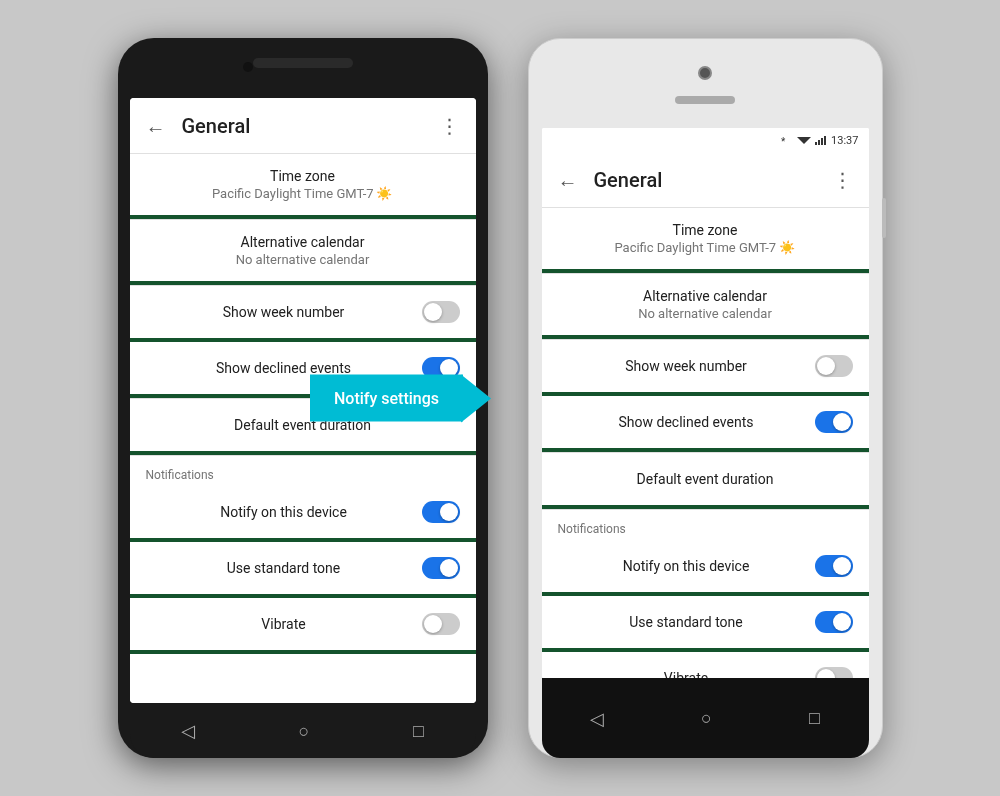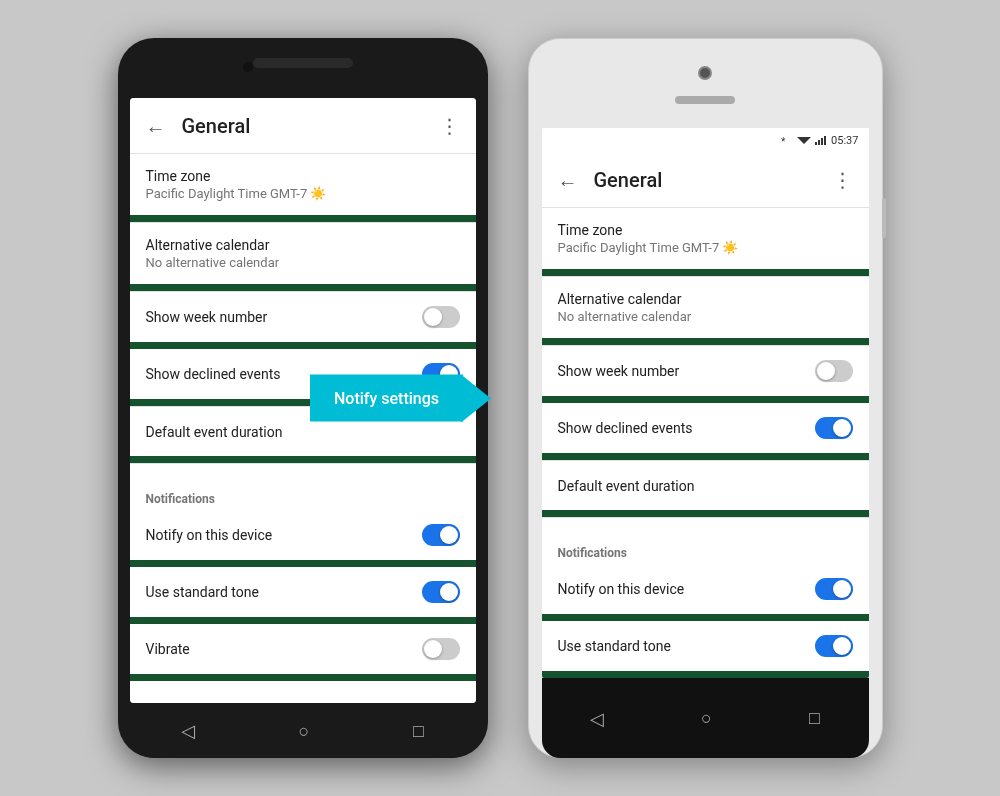--- a/index.html
+++ b/index.html
@@ -205,42 +205,43 @@
       font-size: 20px;
       color: #555;
       cursor: pointer;
     }
 
     .settings-list {
       padding: 0;
     }
     .setting-item {
       padding: 14px 16px;
-      border-bottom: 7px solid #14532d;
+      border-bottom: 4px solid #14532d;
       display: flex;
       align-items: center;
       justify-content: space-between;
       min-height: 56px;
+      text-align: center;
     }
     .setting-text { flex: 1; }
     .setting-label {
       font-size: 14px;
       color: #212121;
       font-weight: 400;
     }
     .setting-sublabel {
       font-size: 13px;
       color: #757575;
       margin-top: 2px;
     }
     .section-label {
       font-size: 12px;
       color: #757575;
-      padding: 28px 16px 4px;
-      font-weight: 700;
+      padding: 12px 16px 4px;
+      font-weight: 400;
       text-transform: none;
     }
 
     
     .toggle {
       width: 38px;
       height: 22px;
       border-radius: 11px;
       position: relative;
       flex-shrink: 0;
@@ -420,21 +421,21 @@
         </svg>
       <svg width="14" height="10" viewBox="0 0 14 10">
           <polygon points="7,9 0,2 14,2" fill="#333"></polygon>
         </svg>
       <svg width="12" height="10" viewBox="0 0 12 10">
         <rect x="0" y="7" width="2" height="3" fill="#333"></rect>
         <rect x="3" y="5" width="2" height="5" fill="#333"></rect>
         <rect x="6" y="3" width="2" height="7" fill="#333"></rect>
         <rect x="9" y="1" width="2" height="9" fill="#333"></rect>
       </svg>
-      <span>05:37</span>
+      <span>13:37</span>
     </div>
 
     <div class="app-header">
       <span class="back-arrow">←</span>
       <span class="app-header-title">General</span>
       <span class="dots-menu">⋮</span>
     </div>
 
     <div class="app-content">
       <div class="settings-list">

